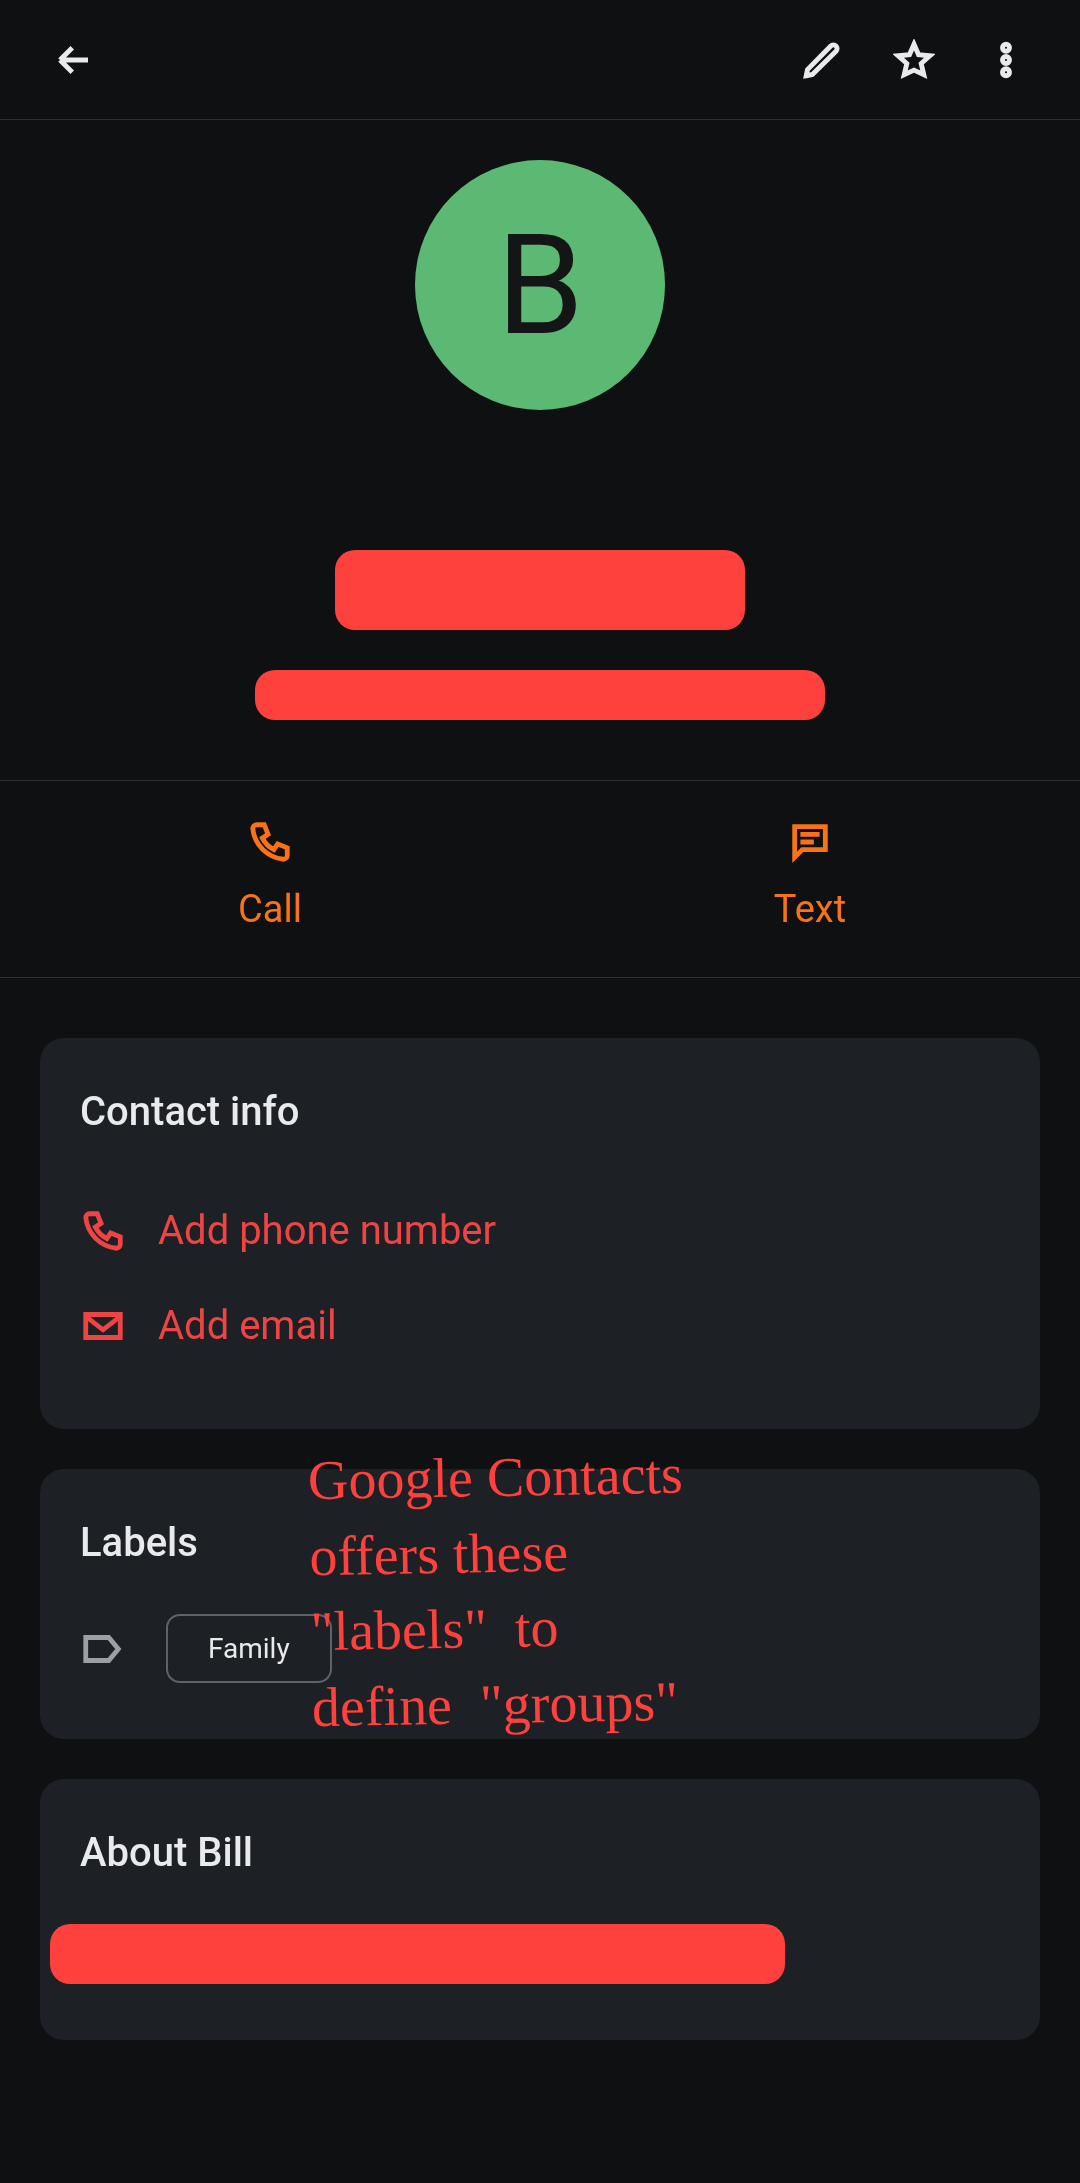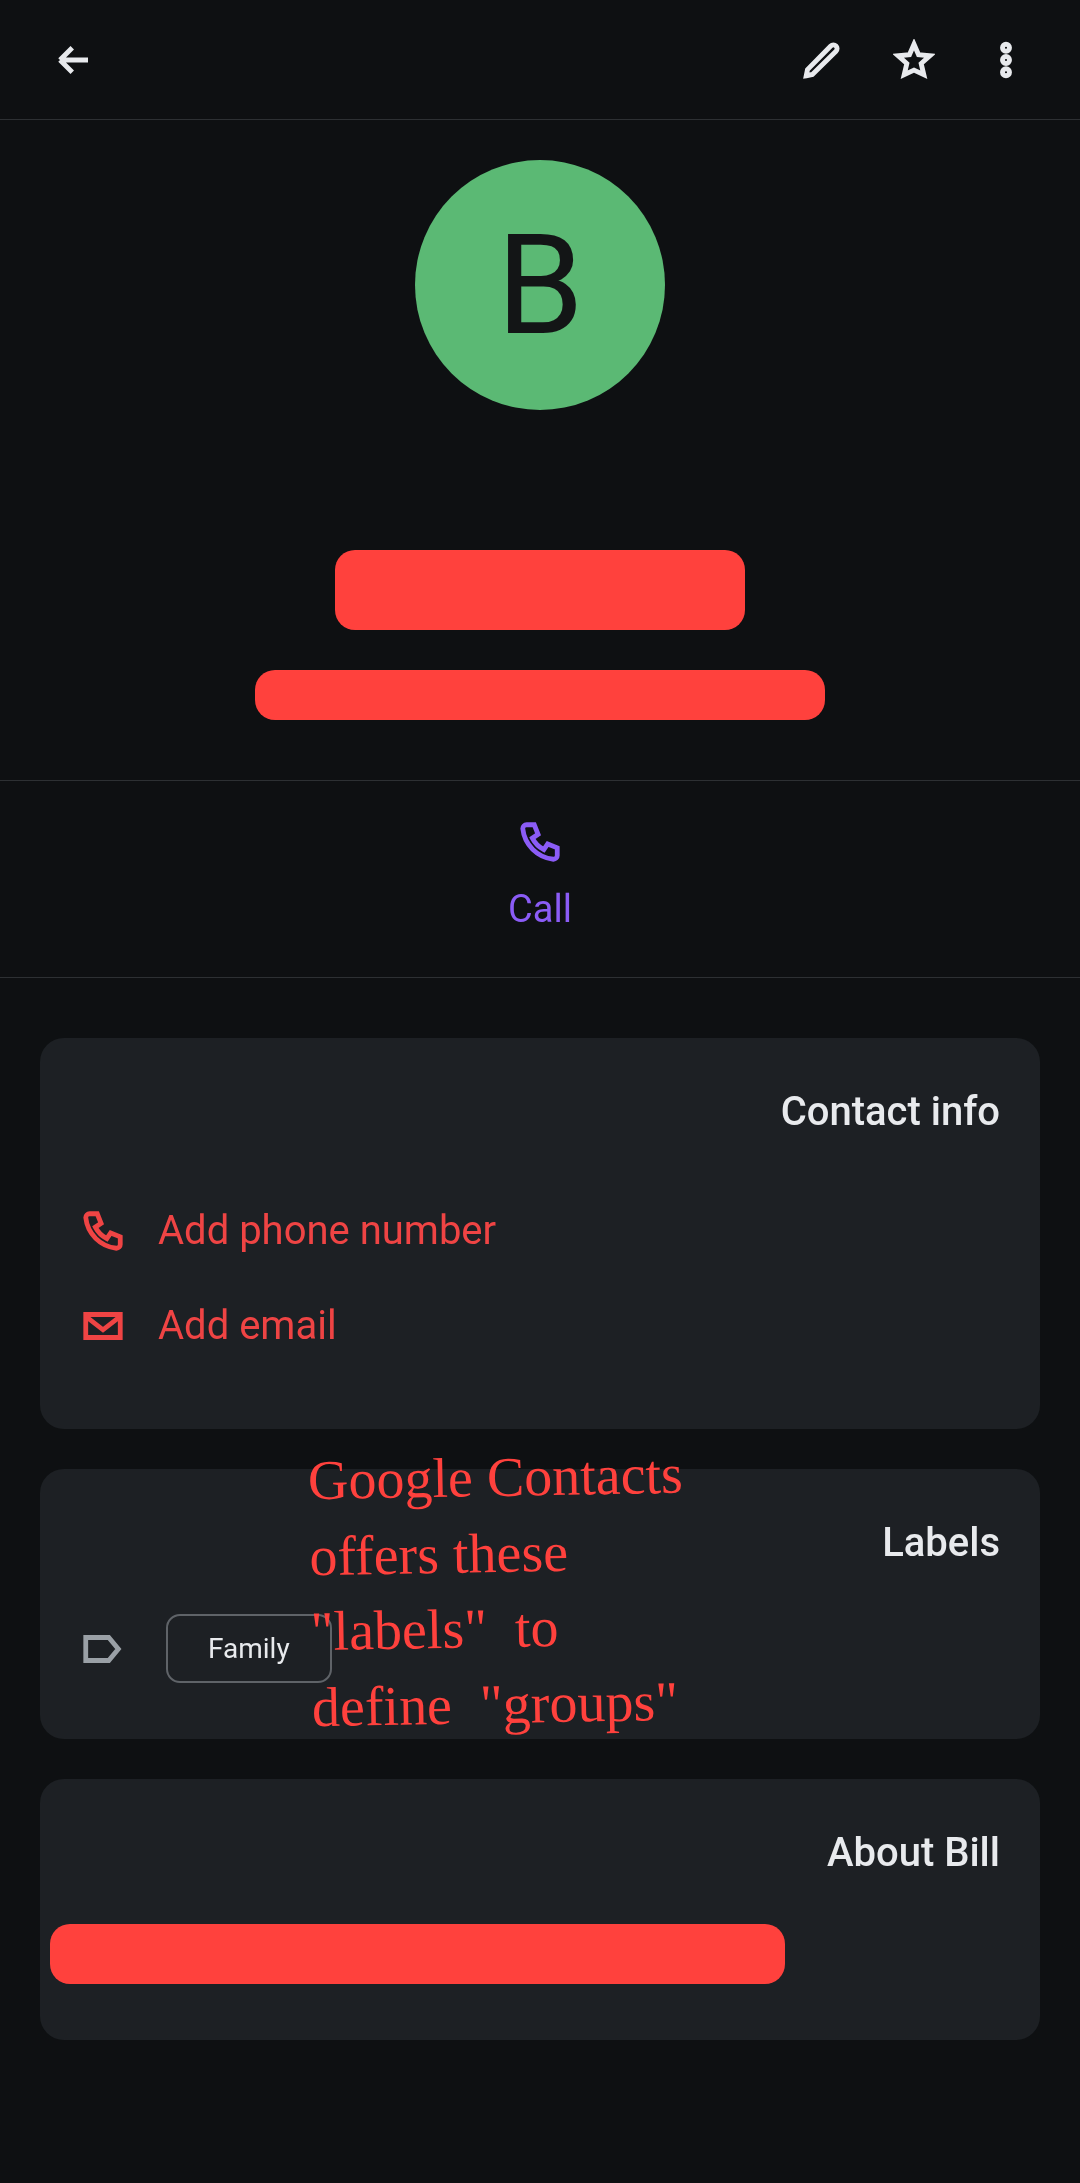--- a/index.html
+++ b/index.html
@@ -56,41 +56,40 @@
   
   .action-row {
     display: flex;
     border-bottom: 1px solid #2d3033;
   }
   .action-btn {
     flex: 1;
     padding: 38px 0 46px;
     display: flex; flex-direction: column; align-items: center;
     gap: 22px;
-    color: #8b5cf6;
+    color: #f97316;
     cursor: pointer;
   }
   .action-btn svg { width: 46px; height: 46px; stroke: currentColor; fill: none; stroke-width: 2.5; }
   .action-btn .lbl { font-size: 38px; }
 
   
   .content { padding: 60px 40px 0; }
   .card {
     background: #1d2024;
     border-radius: 24px;
     padding: 50px 40px 56px;
     margin-bottom: 40px;
     position: relative;
   }
   .card-title {
     font-size: 40px;
     font-weight: 500;
     color: #e8eaed;
     margin-bottom: 48px;
-    text-align: right;
   }
   .info-row {
     display: flex;
     align-items: center;
     gap: 32px;
     padding: 24px 0;
     color: #ef4444;
     cursor: pointer;
   }
   .info-row svg { width: 46px; height: 46px; stroke: currentColor; fill: none; stroke-width: 2.5; flex-shrink: 0; }
@@ -169,20 +168,27 @@
   <div class="redact r2"></div>
 </div>
 
 <div class="action-row">
   <div class="action-btn">
     <svg viewBox="0 0 24 24">
         <path d="M5 3h4l2 5-3 2a14 14 0 0 0 6 6l2-3 5 2v4a2 2 0 0 1-2 2A18 18 0 0 1 3 5a2 2 0 0 1 2-2z"></path>
       </svg>
     <span class="lbl">Call</span>
   </div>
+  <div class="action-btn">
+    <svg viewBox="0 0 24 24">
+        <path d="M4 4h16v12H8l-4 4V4z"></path>
+        <path d="M7 8h10M7 12h7"></path>
+      </svg>
+    <span class="lbl">Text</span>
+  </div>
 </div>
 
 <div class="content">
 
   <div class="card">
     <div class="card-title">Contact info</div>
 
     <div class="info-row">
       <svg viewBox="0 0 24 24">
           <path d="M5 3h4l2 5-3 2a14 14 0 0 0 6 6l2-3 5 2v4a2 2 0 0 1-2 2A18 18 0 0 1 3 5a2 2 0 0 1 2-2z"></path>

